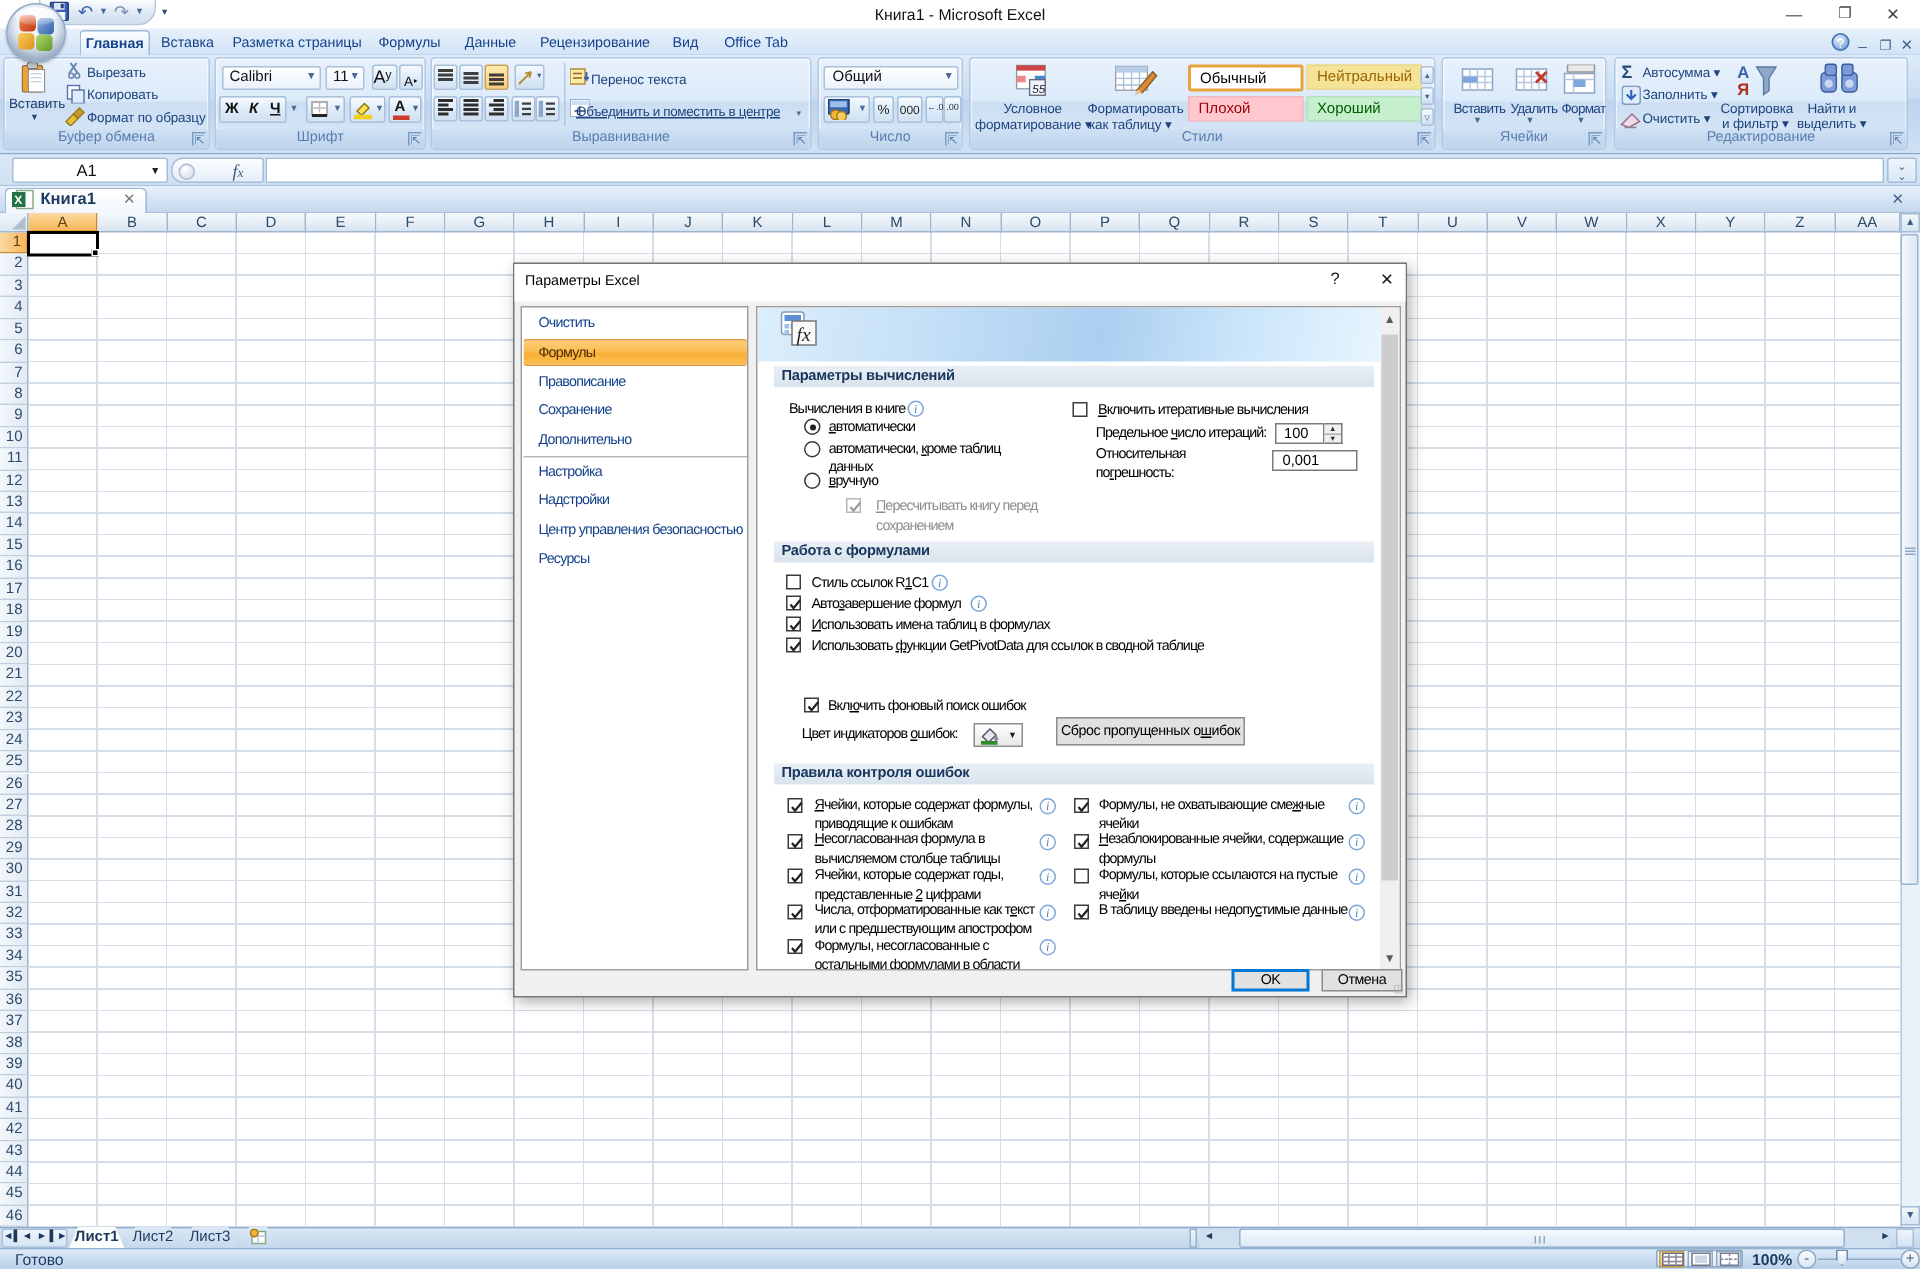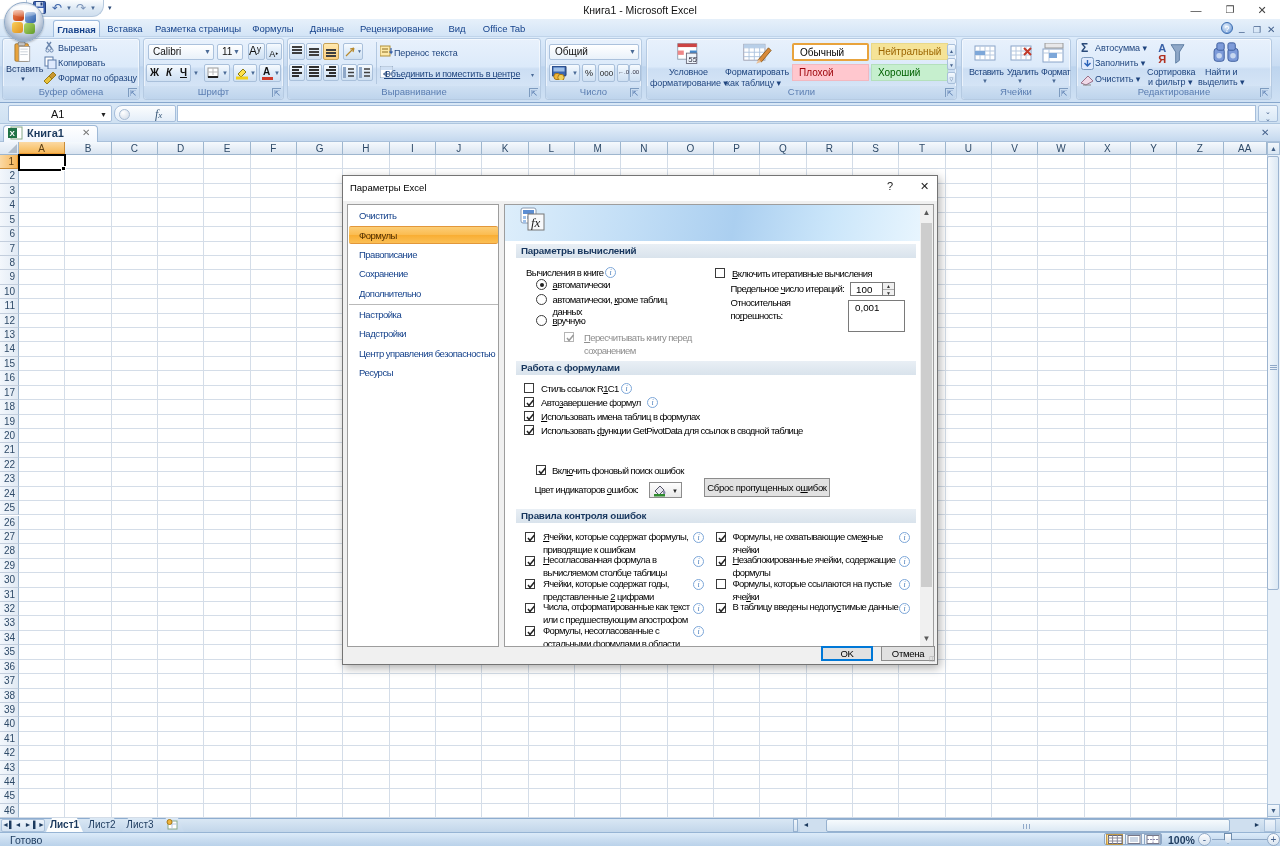--- a/index.html
+++ b/index.html
@@ -569,21 +569,21 @@
 <div class="cb" style="left:210px;top:63px;"></div>
 <div class="lbl" style="left:227px;top:63px;"><u>В</u>ключить итеративные вычисления</div>
 <div class="lbl" style="left:225.5px;top:78px;">Предельное <u>ч</u>исло итераций:</div>
 <div class="tfield" style="left:345px;top:77px;width:33px;height:14px;padding:1px 0 0 5px;">100</div>
 <div style="position:absolute;left:378px;top:77px;width:12px;height:14px;border:1px solid #7a7a7a;border-left:none;background:#f0f0f0;">
         <div style="position:absolute;left:0;top:0;width:11px;height:7px;border-bottom:1px solid #adadad;color:#333;font-size:5px;text-align:center;line-height:7px;">▲</div>
         <div style="position:absolute;left:0;top:7px;width:11px;height:6px;color:#333;font-size:5px;text-align:center;line-height:6px;">▼</div>
       </div>
 <div class="lbl" style="left:225.5px;top:91.5px;">Относительная</div>
 <div class="lbl" style="left:225.5px;top:104.5px;">по<u>г</u>решность:</div>
-<div class="tfield" style="left:343px;top:95px;width:57px;height:32px;padding:1px 0 0 6px;">0,001</div>
+<div class="tfield" style="left:343px;top:95px;width:57px;height:14px;padding:1px 0 0 6px;">0,001</div>
 <div class="secband" style="top:156px;">Работа с формулами</div>
 <div class="cb" style="left:19px;top:178px;"></div>
 <div class="lbl" style="left:36px;top:178px;">Стиль ссылок R<u>1</u>C1</div>
 <div class="info" style="left:116px;top:178px;">i</div>
 <div class="cb" style="left:19px;top:192px;">
         <svg width="12" height="12" viewBox="0 0 12 12">
           <path d="M3 6 L5 8.5 L9.5 3" stroke="#222" stroke-width="1.5" fill="none"></path>
         </svg>
       </div>
 <div class="lbl" style="left:36px;top:192px;">Авто<u>з</u>авершение формул</div>

